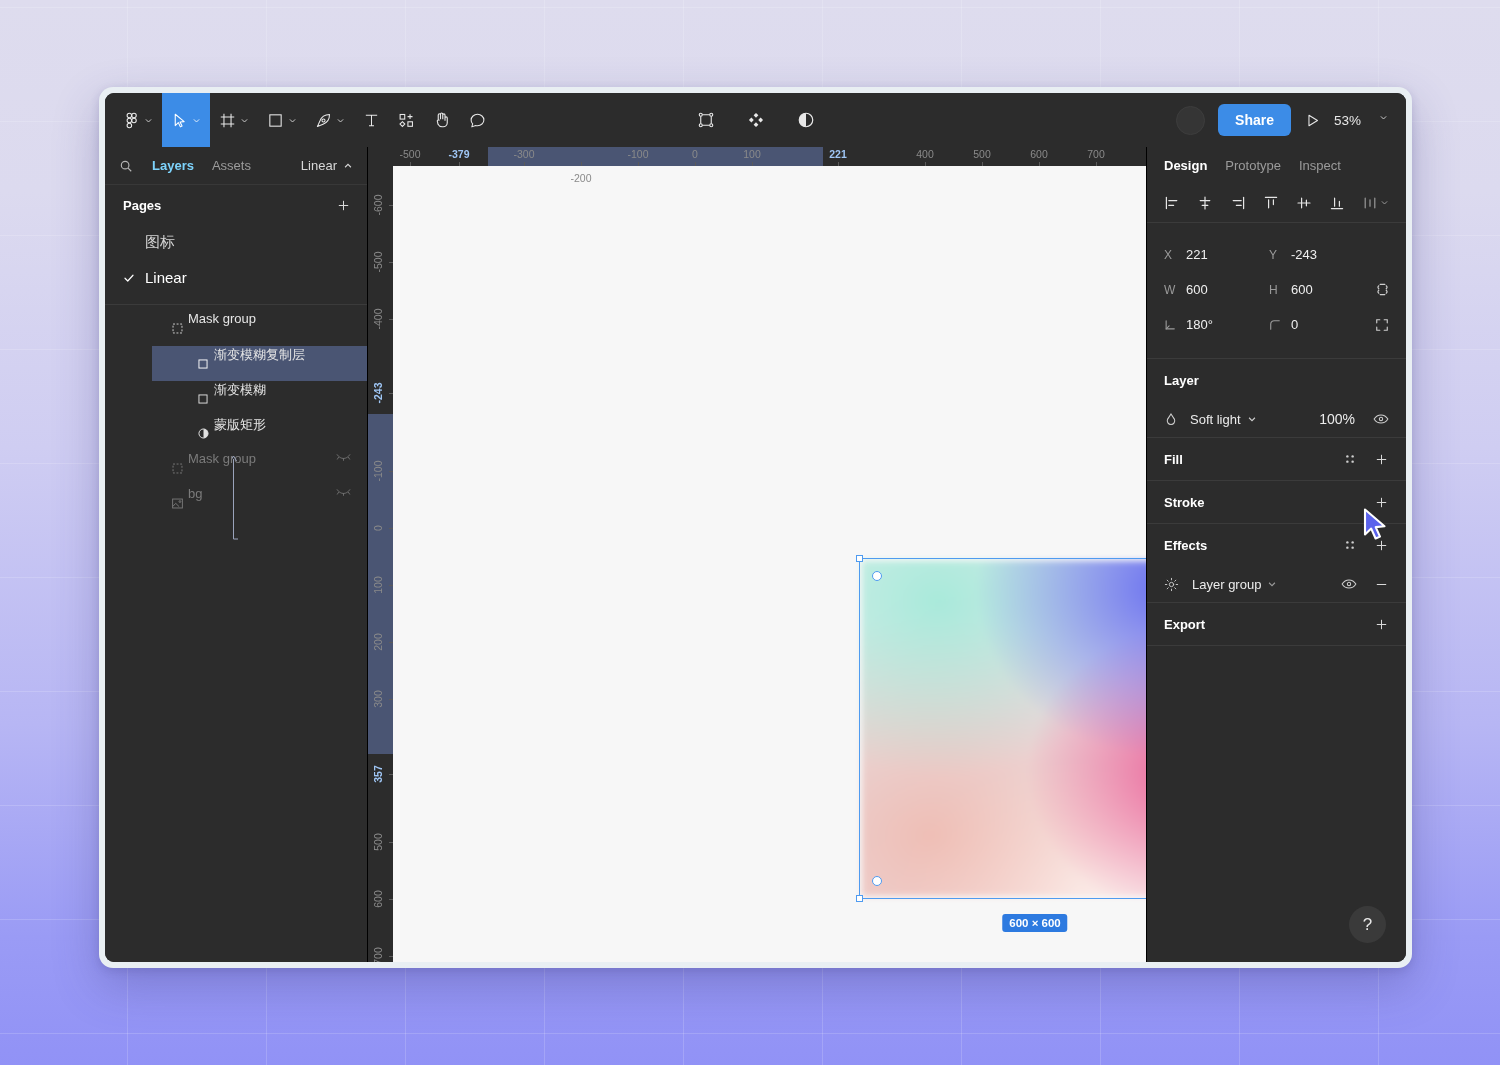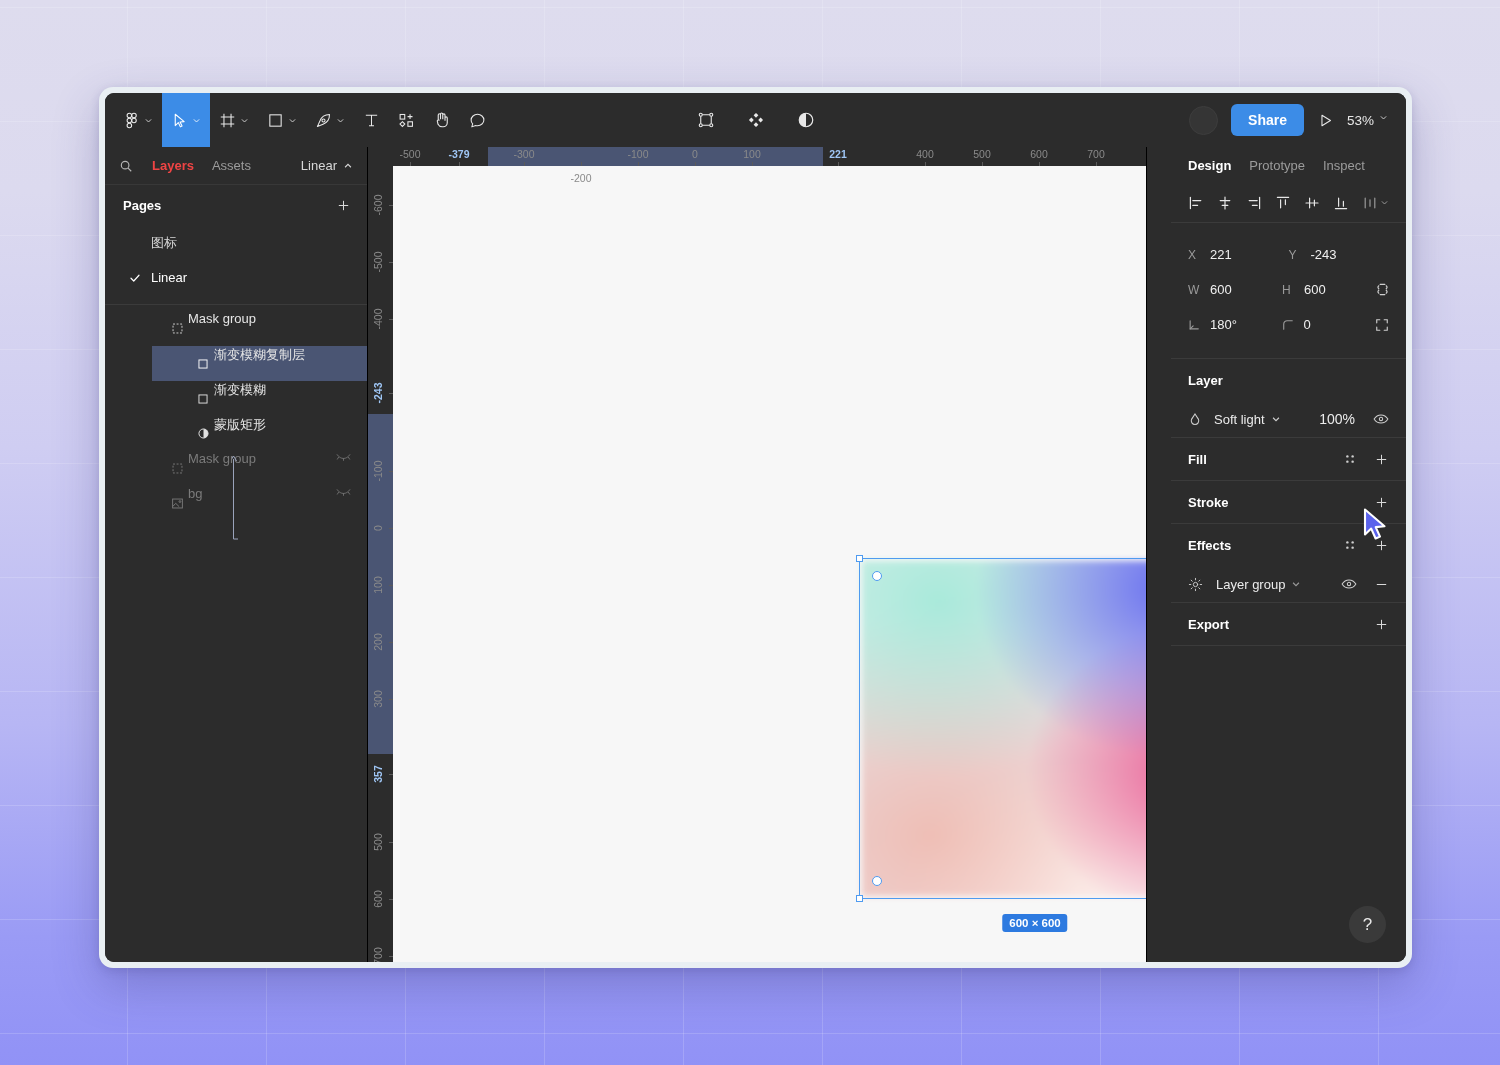--- a/index.html
+++ b/index.html
@@ -68,53 +68,53 @@
   #avatar-circle {
     width: 29px; height: 29px; border-radius: 50%;
     background: #353535; border: 1px solid #3d3d3d;
   }
   #share-button {
     background: #3c8ce7; color: #fff; border: none; border-radius: 6px;
     font-size: 14px; font-weight: 600; padding: 8px 17px; cursor: pointer;
     font-family: "Liberation Sans", sans-serif;
   }
   #zoom-control {
-    display: flex; align-items: flex-start; gap: 5px; color: #e8e8e8;
+    display: flex; align-items: flex-start; gap: 18px; color: #e8e8e8;
     font-size: 13.5px; cursor: pointer;
   }
 
   
   #body-row { flex: 1; display: flex; min-height: 0; }
 
   
   #left-panel {
     width: 263px; flex: 0 0 263px; background: #2c2c2c;
     display: flex; flex-direction: column; border-right: 1px solid #000;
   }
   #panel-tabs {
     height: 38px; display: flex; align-items: center; gap: 0;
     padding: 0 14px; border-bottom: 1px solid #383838;
   }
   #panel-tabs .srch { margin-right: 10px; display: flex; cursor: pointer; }
   .ptab {
     font-size: 13px; color: #9b9b9b; cursor: pointer; padding: 0 9px;
   }
-  .ptab.sel { color: #ef4444; font-weight: 700; text-align: center; }
+  .ptab.sel { color: #7dd3fc; font-weight: 700; text-align: center; }
   #linear-dd {
     margin-left: auto; display: flex; align-items: center; gap: 6px;
     font-size: 13px; color: #d8d8d8; cursor: pointer;
   }
   #pages-head {
     height: 40px; display: flex; align-items: center; padding: 0 16px 0 18px;
   }
   #pages-head .ttl { font-size: 13px; font-weight: 700; color: #fff; }
   #pages-head .plus { margin-left: auto; cursor: pointer; display: flex; }
   .page-row {
-    height: 35px; display: flex; align-items: center; padding-left: 24px;
-    font-size: 13px; color: #d7d7d7; cursor: pointer;
+    height: 35px; display: flex; align-items: center; padding-left: 18px;
+    font-size: 15px; color: #d7d7d7; cursor: pointer;
   }
   .page-row .chk { width: 20px; display: flex; align-items: center; }
   .page-row .pname { margin-left: 2px; }
   .page-row.current .pname { color: #fff; }
   #pages-sep { height: 1px; background: #3b3b3b; margin-top: 9px; }
 
   .layer-row {
     height: 35px; display: flex; padding: 0 16px 0 14px;
     font-size: 13px; color: #e6e6e6; cursor: pointer; position: relative; margin-left: 47px;
   }
@@ -186,21 +186,20 @@
     position: absolute; left: 50%; transform: translateX(-50%);
     top: 353px; background: #2d7ae0; color: #fff; font-size: 11.5px;
     font-weight: 700; padding: 3px 7px; border-radius: 3px; white-space: nowrap;
   }
 
   
   #right-panel {
     width: 260px; flex: 0 0 260px; background: #2c2c2c;
     border-left: 1px solid #000; display: flex; flex-direction: column;
     position: relative;
-    padding-left: 24px;
   }
   #rp-tabs { height: 36px; display: flex; align-items: center; gap: 18px; padding: 0 17px; }
   .rtab { font-size: 13px; color: #9b9b9b; cursor: pointer; }
   .rtab.sel { color: #fff; font-weight: 700; }
   #align-row {
     height: 40px; display: flex; align-items: center; justify-content: space-between;
     padding: 0 17px; border-bottom: 1px solid #3b3b3b;
   }
   #align-row .ai { cursor: pointer; display: flex; color: #e6e6e6; }
   #align-row .ai.more { color: #9a9a9a; align-items: center; gap: 2px; }

